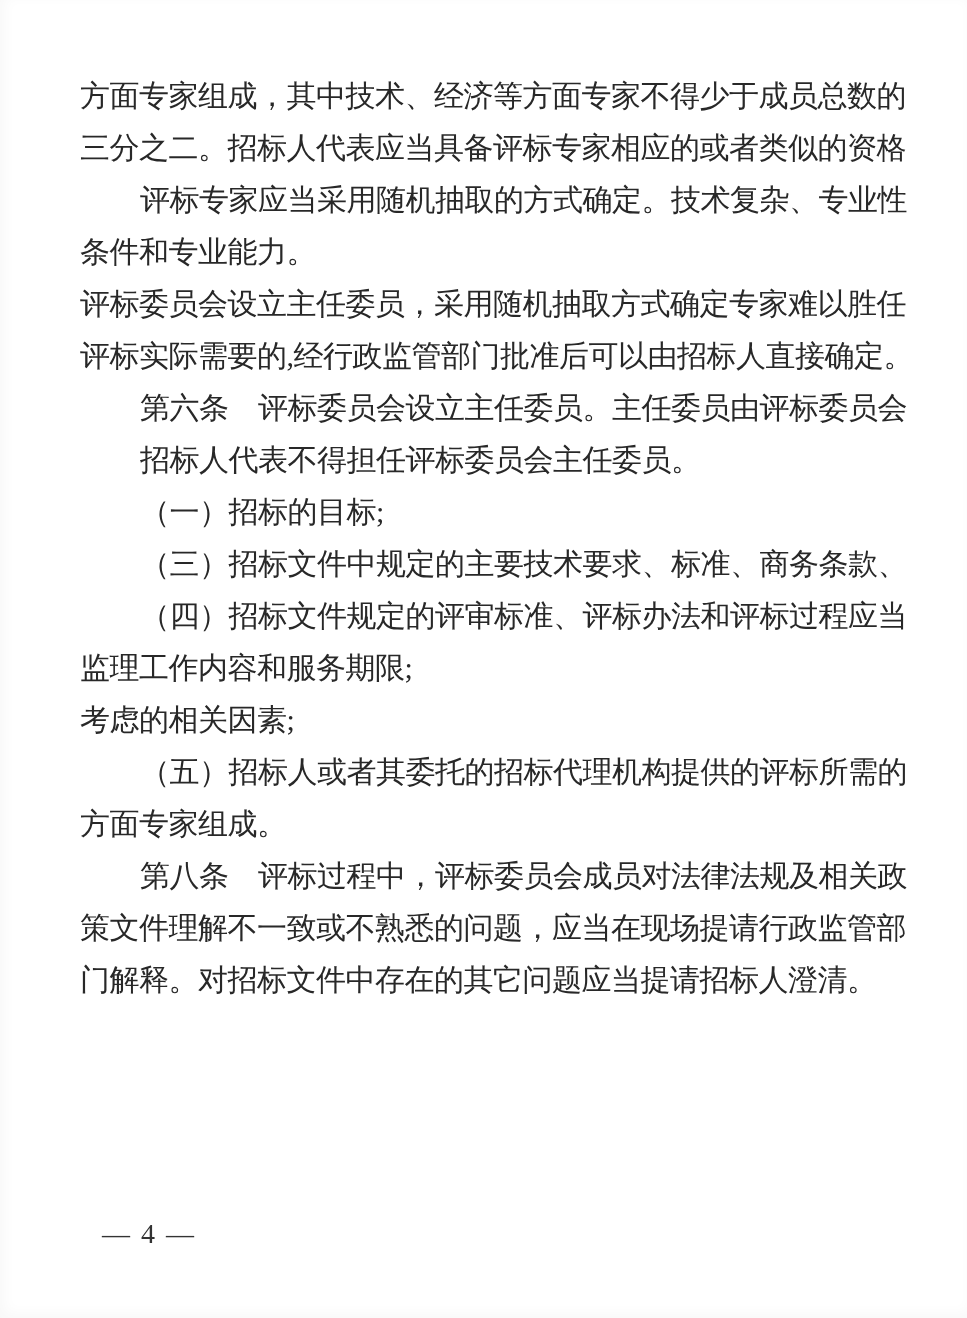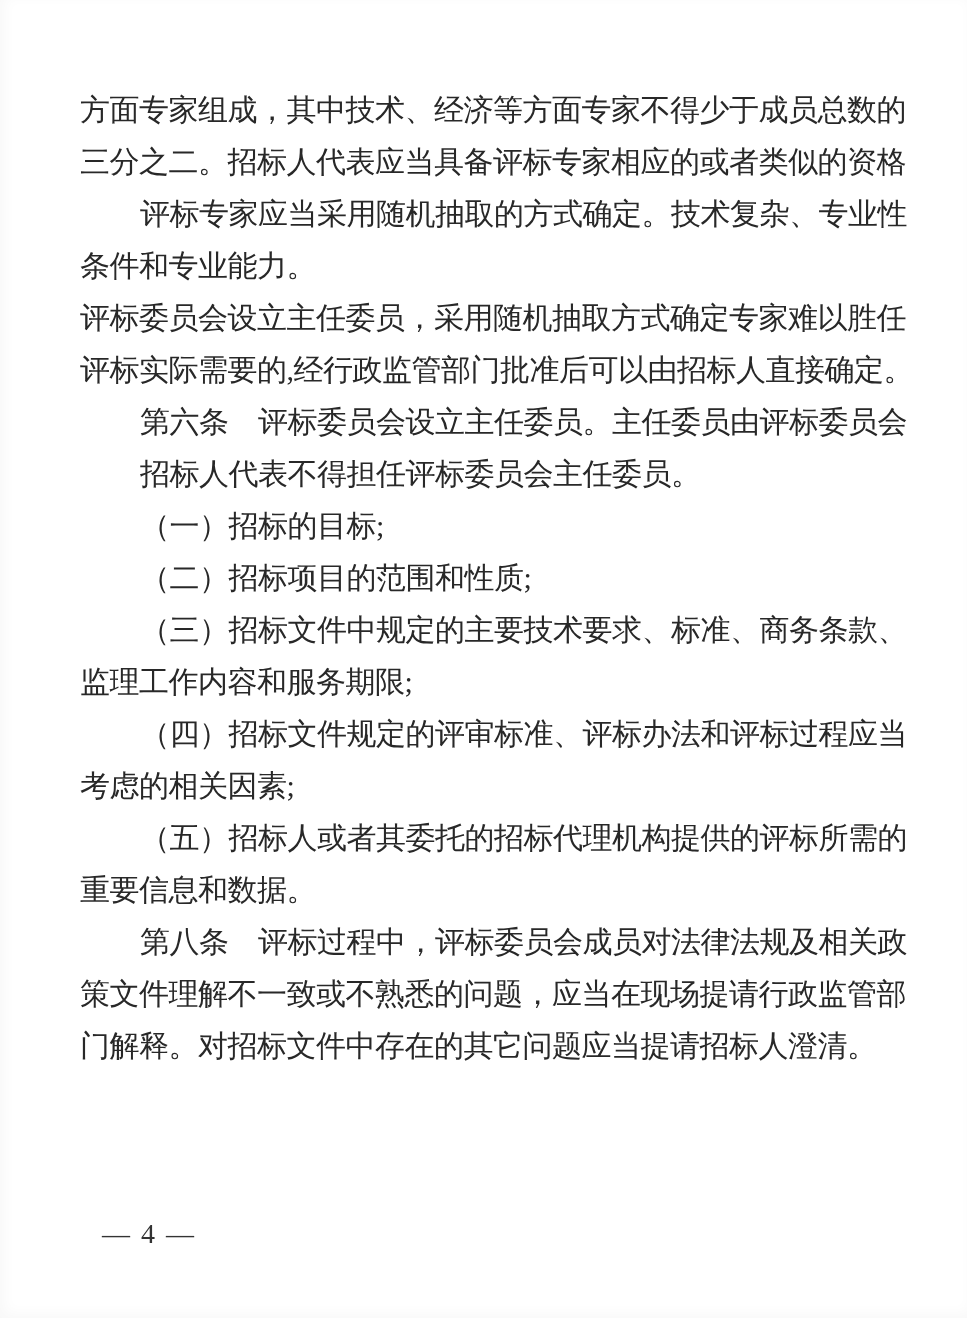--- a/index.html
+++ b/index.html
@@ -14,21 +14,21 @@
     background: #ffffff;
     overflow: hidden;
     font-family: "Liberation Serif", "DejaVu Serif", serif;
     color: #282828;
     
     box-shadow: inset 4px -4px 14px rgba(0,0,0,0.03);
   }
   .content {
     position: absolute;
     left: 80px;
-    top: 84px;
+    top: 70px;
     width: 818px;
   }
   .line {
     height: 52px;
     line-height: 52px;
     font-size: 30px;
     white-space: nowrap;
     letter-spacing: -0.5px;
   }
   .line.indent {
@@ -54,25 +54,24 @@
   <div class="content" id="document-body">
       <div class="line">方面专家组成，其中技术、经济等方面专家不得少于成员总数的</div>
       <div class="line">三分之二。招标人代表应当具备评标专家相应的或者类似的资格</div>
       <div class="line indent">评标专家应当采用随机抽取的方式确定。技术复杂、专业性</div>
       <div class="line">条件和专业能力。</div>
       <div class="line">评标委员会设立主任委员，采用随机抽取方式确定专家难以胜任</div>
       <div class="line">评标实际需要的,经行政监管部门批准后可以由招标人直接确定。</div>
       <div class="line indent"><span class="article-no">第六条</span>　评标委员会设立主任委员。主任委员由评标委员会</div>
       <div class="line indent">招标人代表不得担任评标委员会主任委员。</div>
       <div class="line indent">（一）招标的目标;</div>
-      <div class="line indent">（二）招标项目的范围和性质;</div>
       <div class="line indent">（三）招标文件中规定的主要技术要求、标准、商务条款、</div>
+      <div class="line indent">（四）招标文件规定的评审标准、评标办法和评标过程应当</div>
       <div class="line">监理工作内容和服务期限;</div>
-      <div class="line indent">（四）招标文件规定的评审标准、评标办法和评标过程应当</div>
       <div class="line">考虑的相关因素;</div>
       <div class="line indent">（五）招标人或者其委托的招标代理机构提供的评标所需的</div>
-      <div class="line">重要信息和数据。</div>
+      <div class="line">方面专家组成。</div>
       <div class="line indent"><span class="article-no">第八条</span>　评标过程中，评标委员会成员对法律法规及相关政</div>
       <div class="line">策文件理解不一致或不熟悉的问题，应当在现场提请行政监管部</div>
       <div class="line">门解释。对招标文件中存在的其它问题应当提请招标人澄清。</div>
     </div>
   <div class="footer">— 4 —</div>
 </div>
 
 </body></html>

